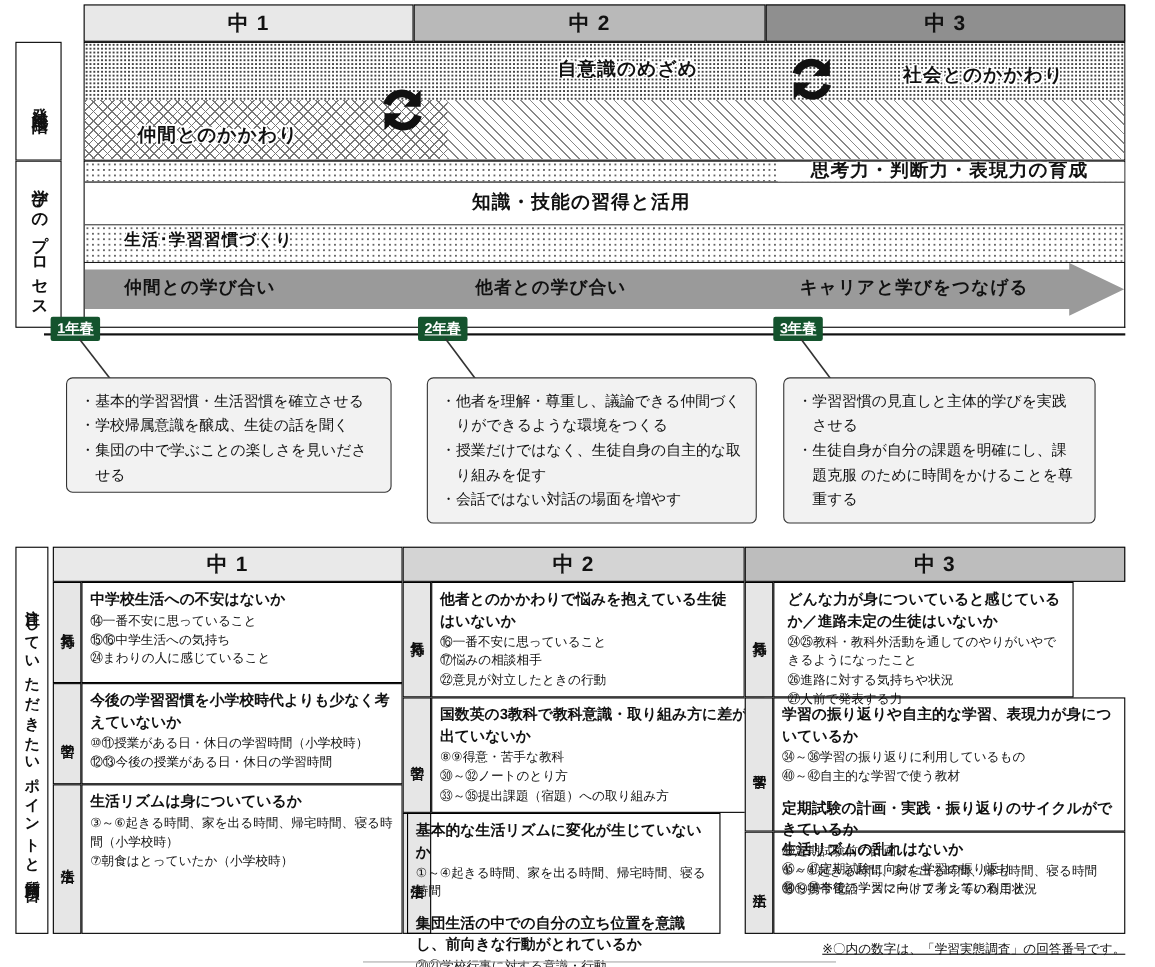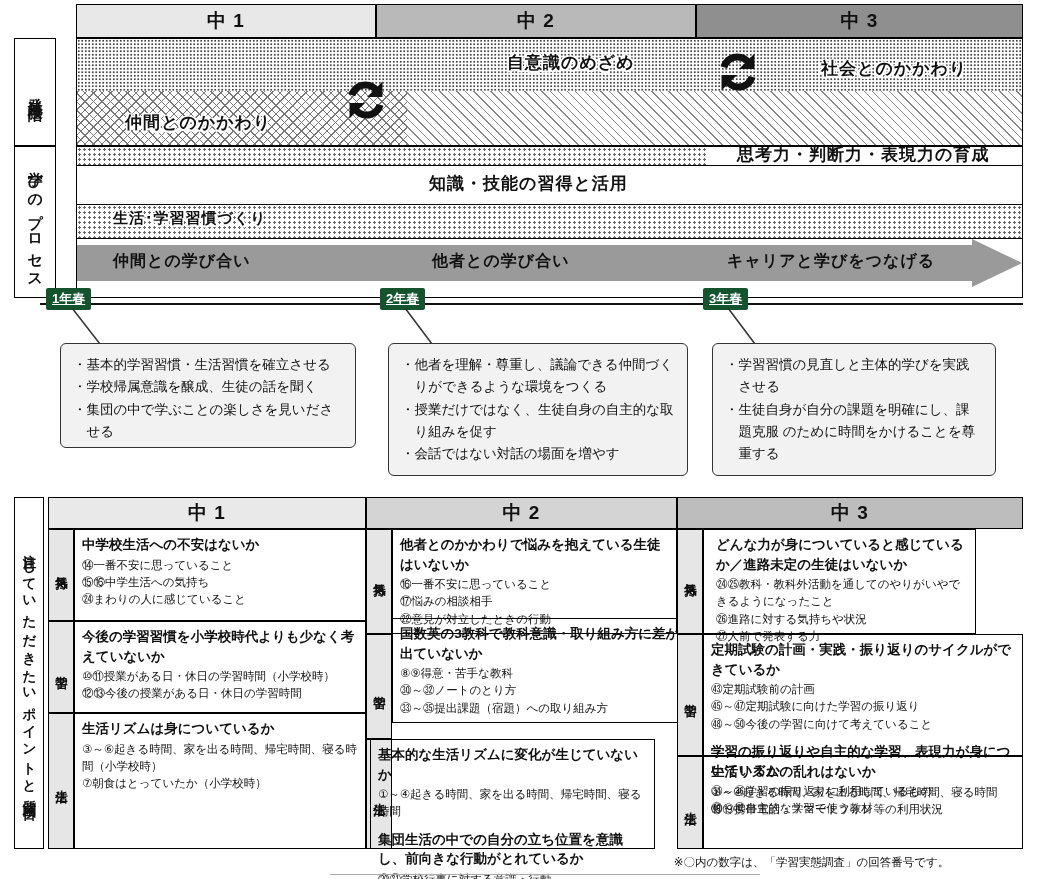--- a/index.html
+++ b/index.html
@@ -43,21 +43,21 @@
   .hdrcell.h1{background:#e9e9e9;}
   .hdrcell.h2{background:#d4d4d4;}
   .hdrcell.h3{background:#bdbdbd;}
   .catcell{border:1px solid #000;width:26px;background:#e6e6e6;vertical-align:middle;}
   .catcell .vt{writing-mode:vertical-rl;text-orientation:upright;font-size:12.5px;font-weight:bold;letter-spacing:1px;margin:0 auto;display:block;text-align:center;}
   .bodycell{border:1px solid #000;padding:5px 7px 7px 7px;vertical-align:top;}
   .blk{margin-bottom:9px;}
   .blk:last-child{margin-bottom:0;}
   .blk .q{font-size:13.5px;font-weight:bold;line-height:1.45;margin-bottom:2px;}
   .blk .s{font-size:11.5px;line-height:1.5;}
-  .note{font-size:11.5px;text-align:center;}
+  .note{font-size:11.5px;text-align:right;text-decoration:underline;}
   .leftband{border:1px solid #000;background:#fff;}
   .leftband .vt{writing-mode:vertical-rl;text-orientation:upright;font-size:13.5px;font-weight:bold;letter-spacing:3px;}
 </style>
 </head>
 <body>
 
 <div class="wrap">
 
   <div class="abs gradebar g1" style="left:76px;top:4px;width:300px;">
     <span>中 1</span>
@@ -200,21 +200,21 @@
     <div class="blk">
       <div class="q">他者とのかかわりで悩みを抱えている生徒はいないか</div>
       <div class="s">⑯一番不安に思っていること</div>
       <div class="s">⑰悩みの相談相手</div>
       <div class="s">㉒意見が対立したときの行動</div>
     </div>
   </div>
   <div class="abs catcell ctr" style="left:366px;top:634px;width:26px;height:105px;">
     <span class="vt">学習</span>
   </div>
-  <div class="abs bodycell" style="left:392px;top:618px;width:303px;height:105px;">
+  <div class="abs bodycell" style="left:392px;top:634px;width:303px;height:105px;">
     <div class="blk">
       <div class="q">国数英の3教科で教科意識・取り組み方に差が出ていないか</div>
       <div class="s">⑧⑨得意・苦手な教科</div>
       <div class="s">㉚～㉜ノートのとり方</div>
       <div class="s">㉝～㉟提出課題（宿題）への取り組み方</div>
     </div>
   </div>
   <div class="abs catcell ctr" style="left:366px;top:739px;width:26px;height:110px;">
     <span class="vt">生活</span>
   </div>
@@ -238,30 +238,30 @@
       <div class="s">㉔㉕教科・教科外活動を通してのやりがいやできるようになったこと</div>
       <div class="s">㉖進路に対する気持ちや状況</div>
       <div class="s">㉗人前で発表する力</div>
     </div>
   </div>
   <div class="abs catcell ctr" style="left:677px;top:634px;width:26px;height:122px;">
     <span class="vt">学習</span>
   </div>
   <div class="abs bodycell" style="left:703px;top:634px;width:320px;height:122px;">
     <div class="blk">
+      <div class="q">学習の振り返りや自主的な学習、表現力が身についているか</div>
+      <div class="s">㉞～㊱学習の振り返りに利用しているもの</div>
+      <div class="s">㊵～㊷自主的な学習で使う教材</div>
+    </div>
+    <div class="blk">
       <div class="q">定期試験の計画・実践・振り返りのサイクルができているか</div>
       <div class="s">㊸定期試験前の計画</div>
       <div class="s">㊺～㊼定期試験に向けた学習の振り返り</div>
       <div class="s">㊽～㊿今後の学習に向けて考えていること</div>
     </div>
-    <div class="blk">
-      <div class="q">学習の振り返りや自主的な学習、表現力が身についているか</div>
-      <div class="s">㉞～㊱学習の振り返りに利用しているもの</div>
-      <div class="s">㊵～㊷自主的な学習で使う教材</div>
-    </div>
   </div>
   <div class="abs catcell ctr" style="left:677px;top:756px;width:26px;height:93px;">
     <span class="vt">生活</span>
   </div>
   <div class="abs bodycell" style="left:703px;top:756px;width:320px;height:93px;">
     <div class="blk">
       <div class="q">生活リズムの乱れはないか</div>
       <div class="s">①～④起きる時間、家を出る時間、帰宅時間、寝る時間</div>
       <div class="s">⑱⑲携帯電話・スマートフォン等の利用状況</div>
     </div>

